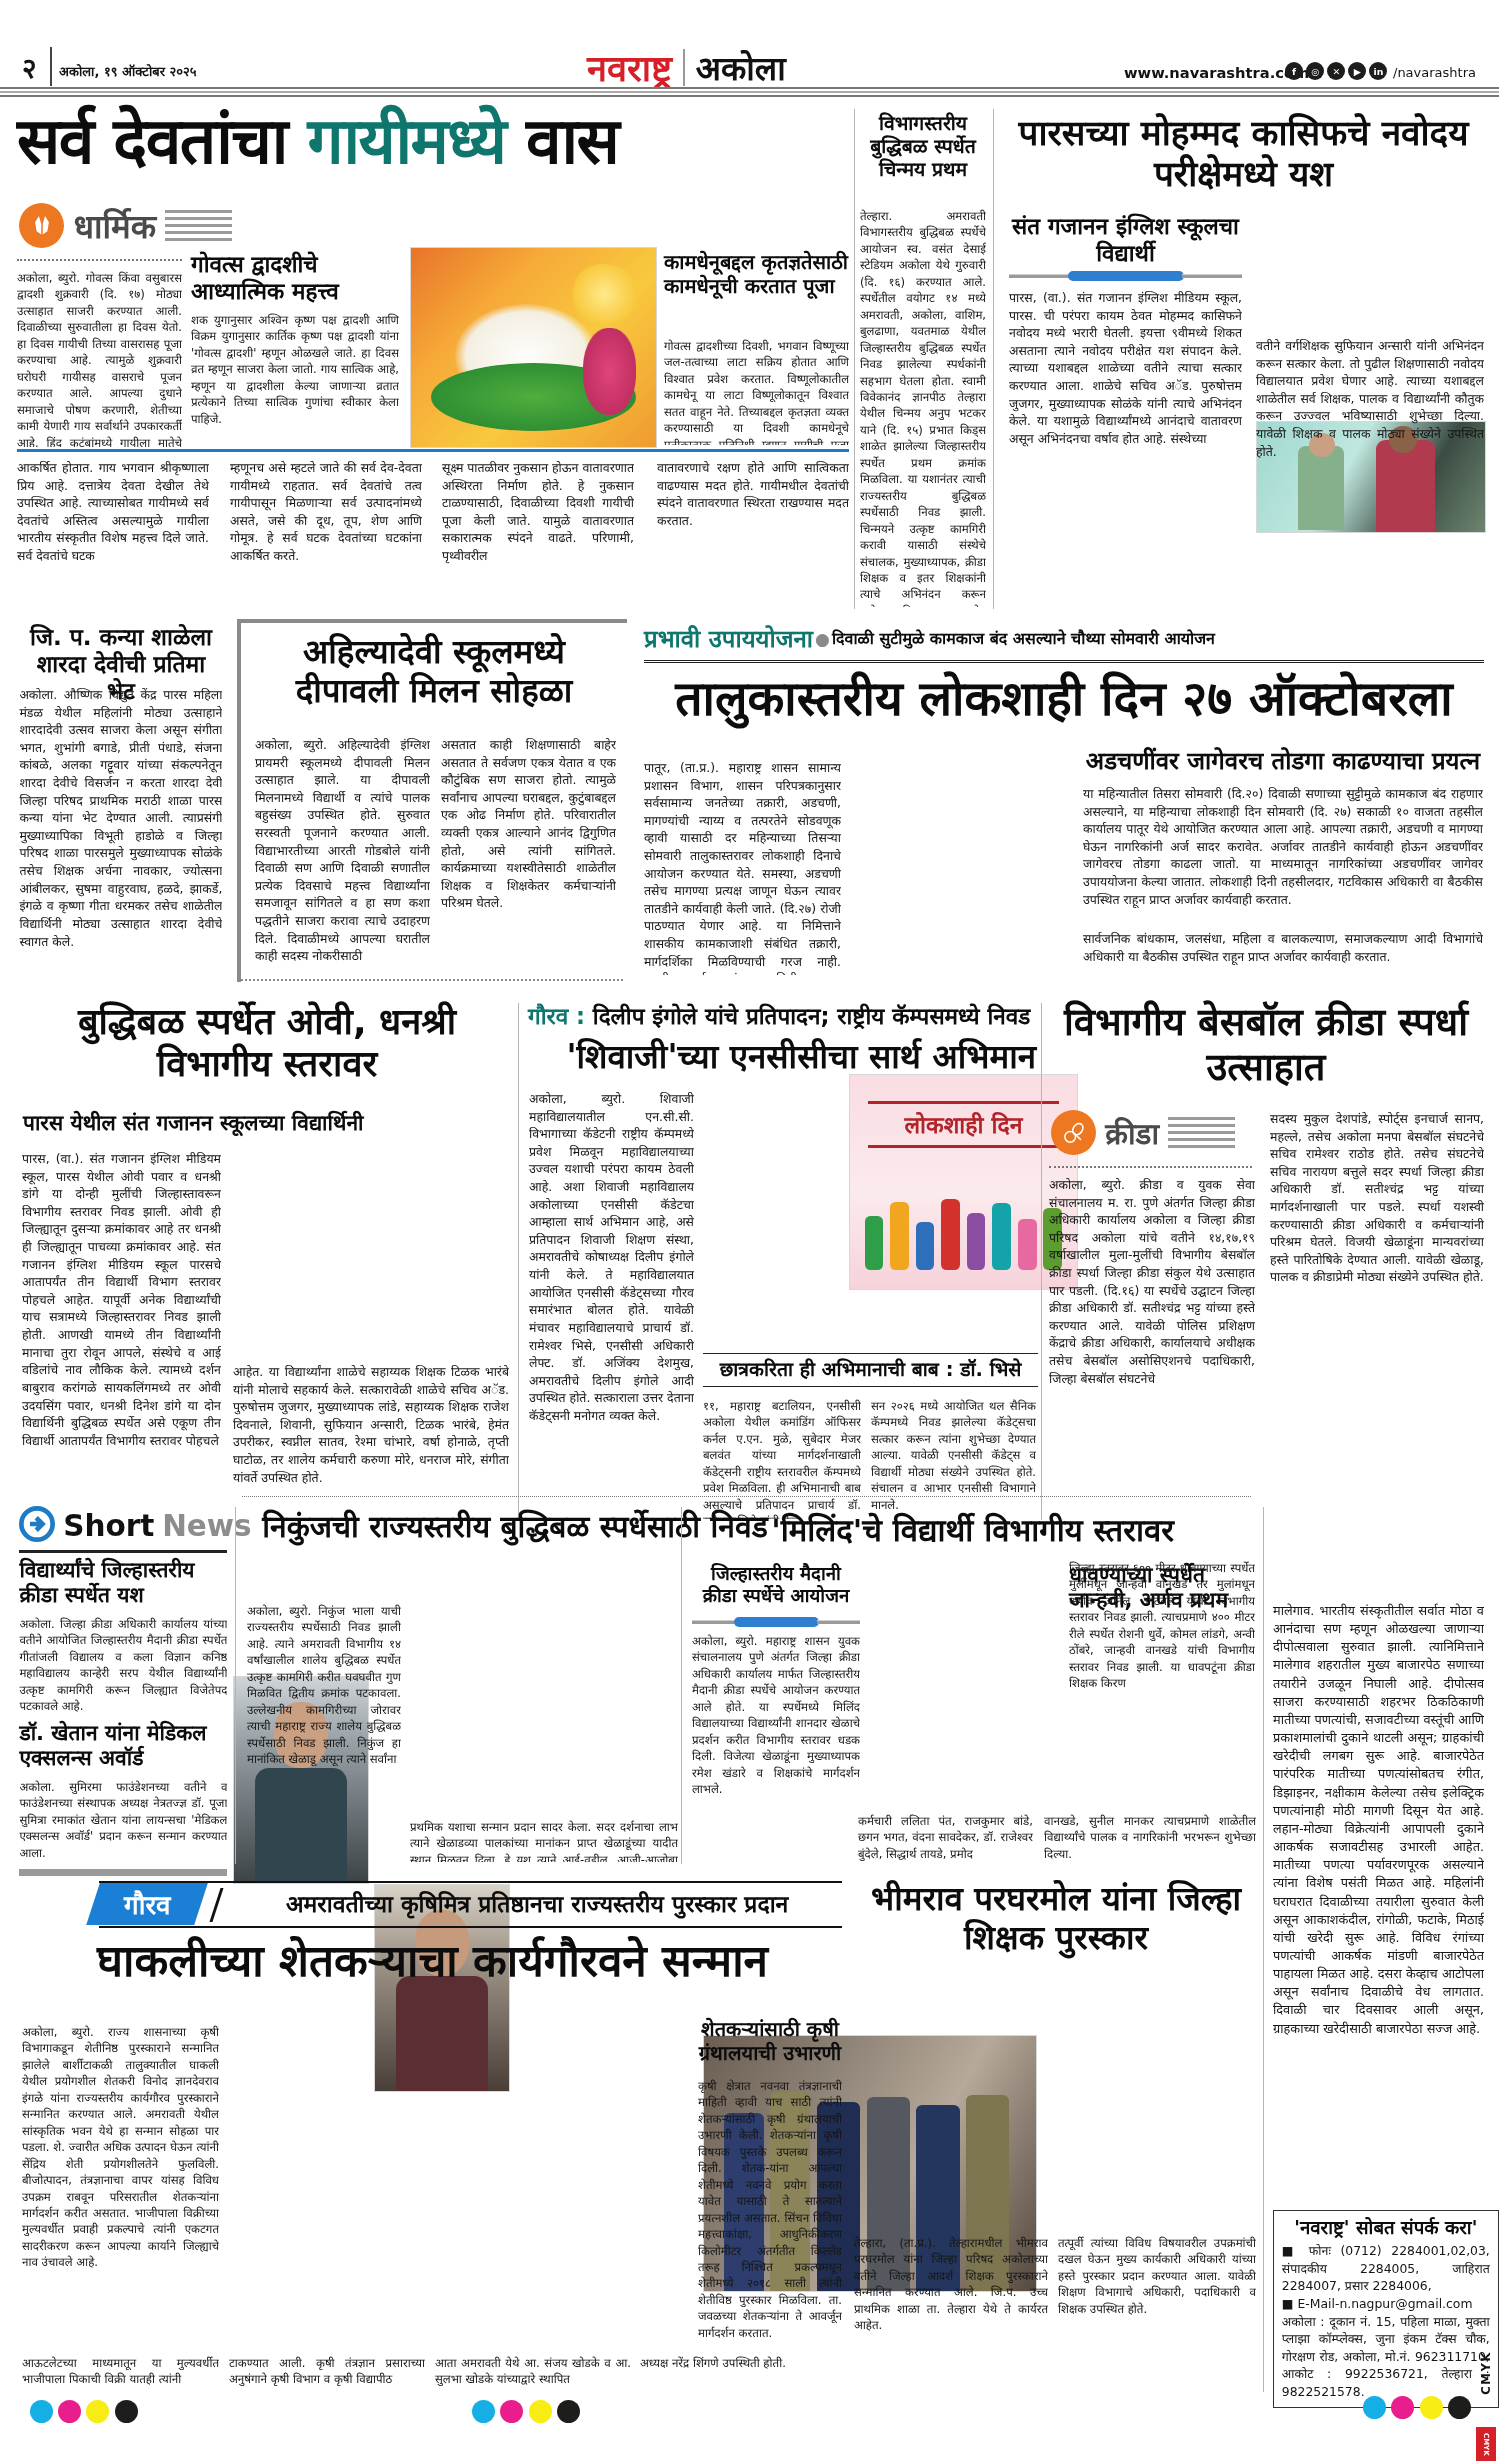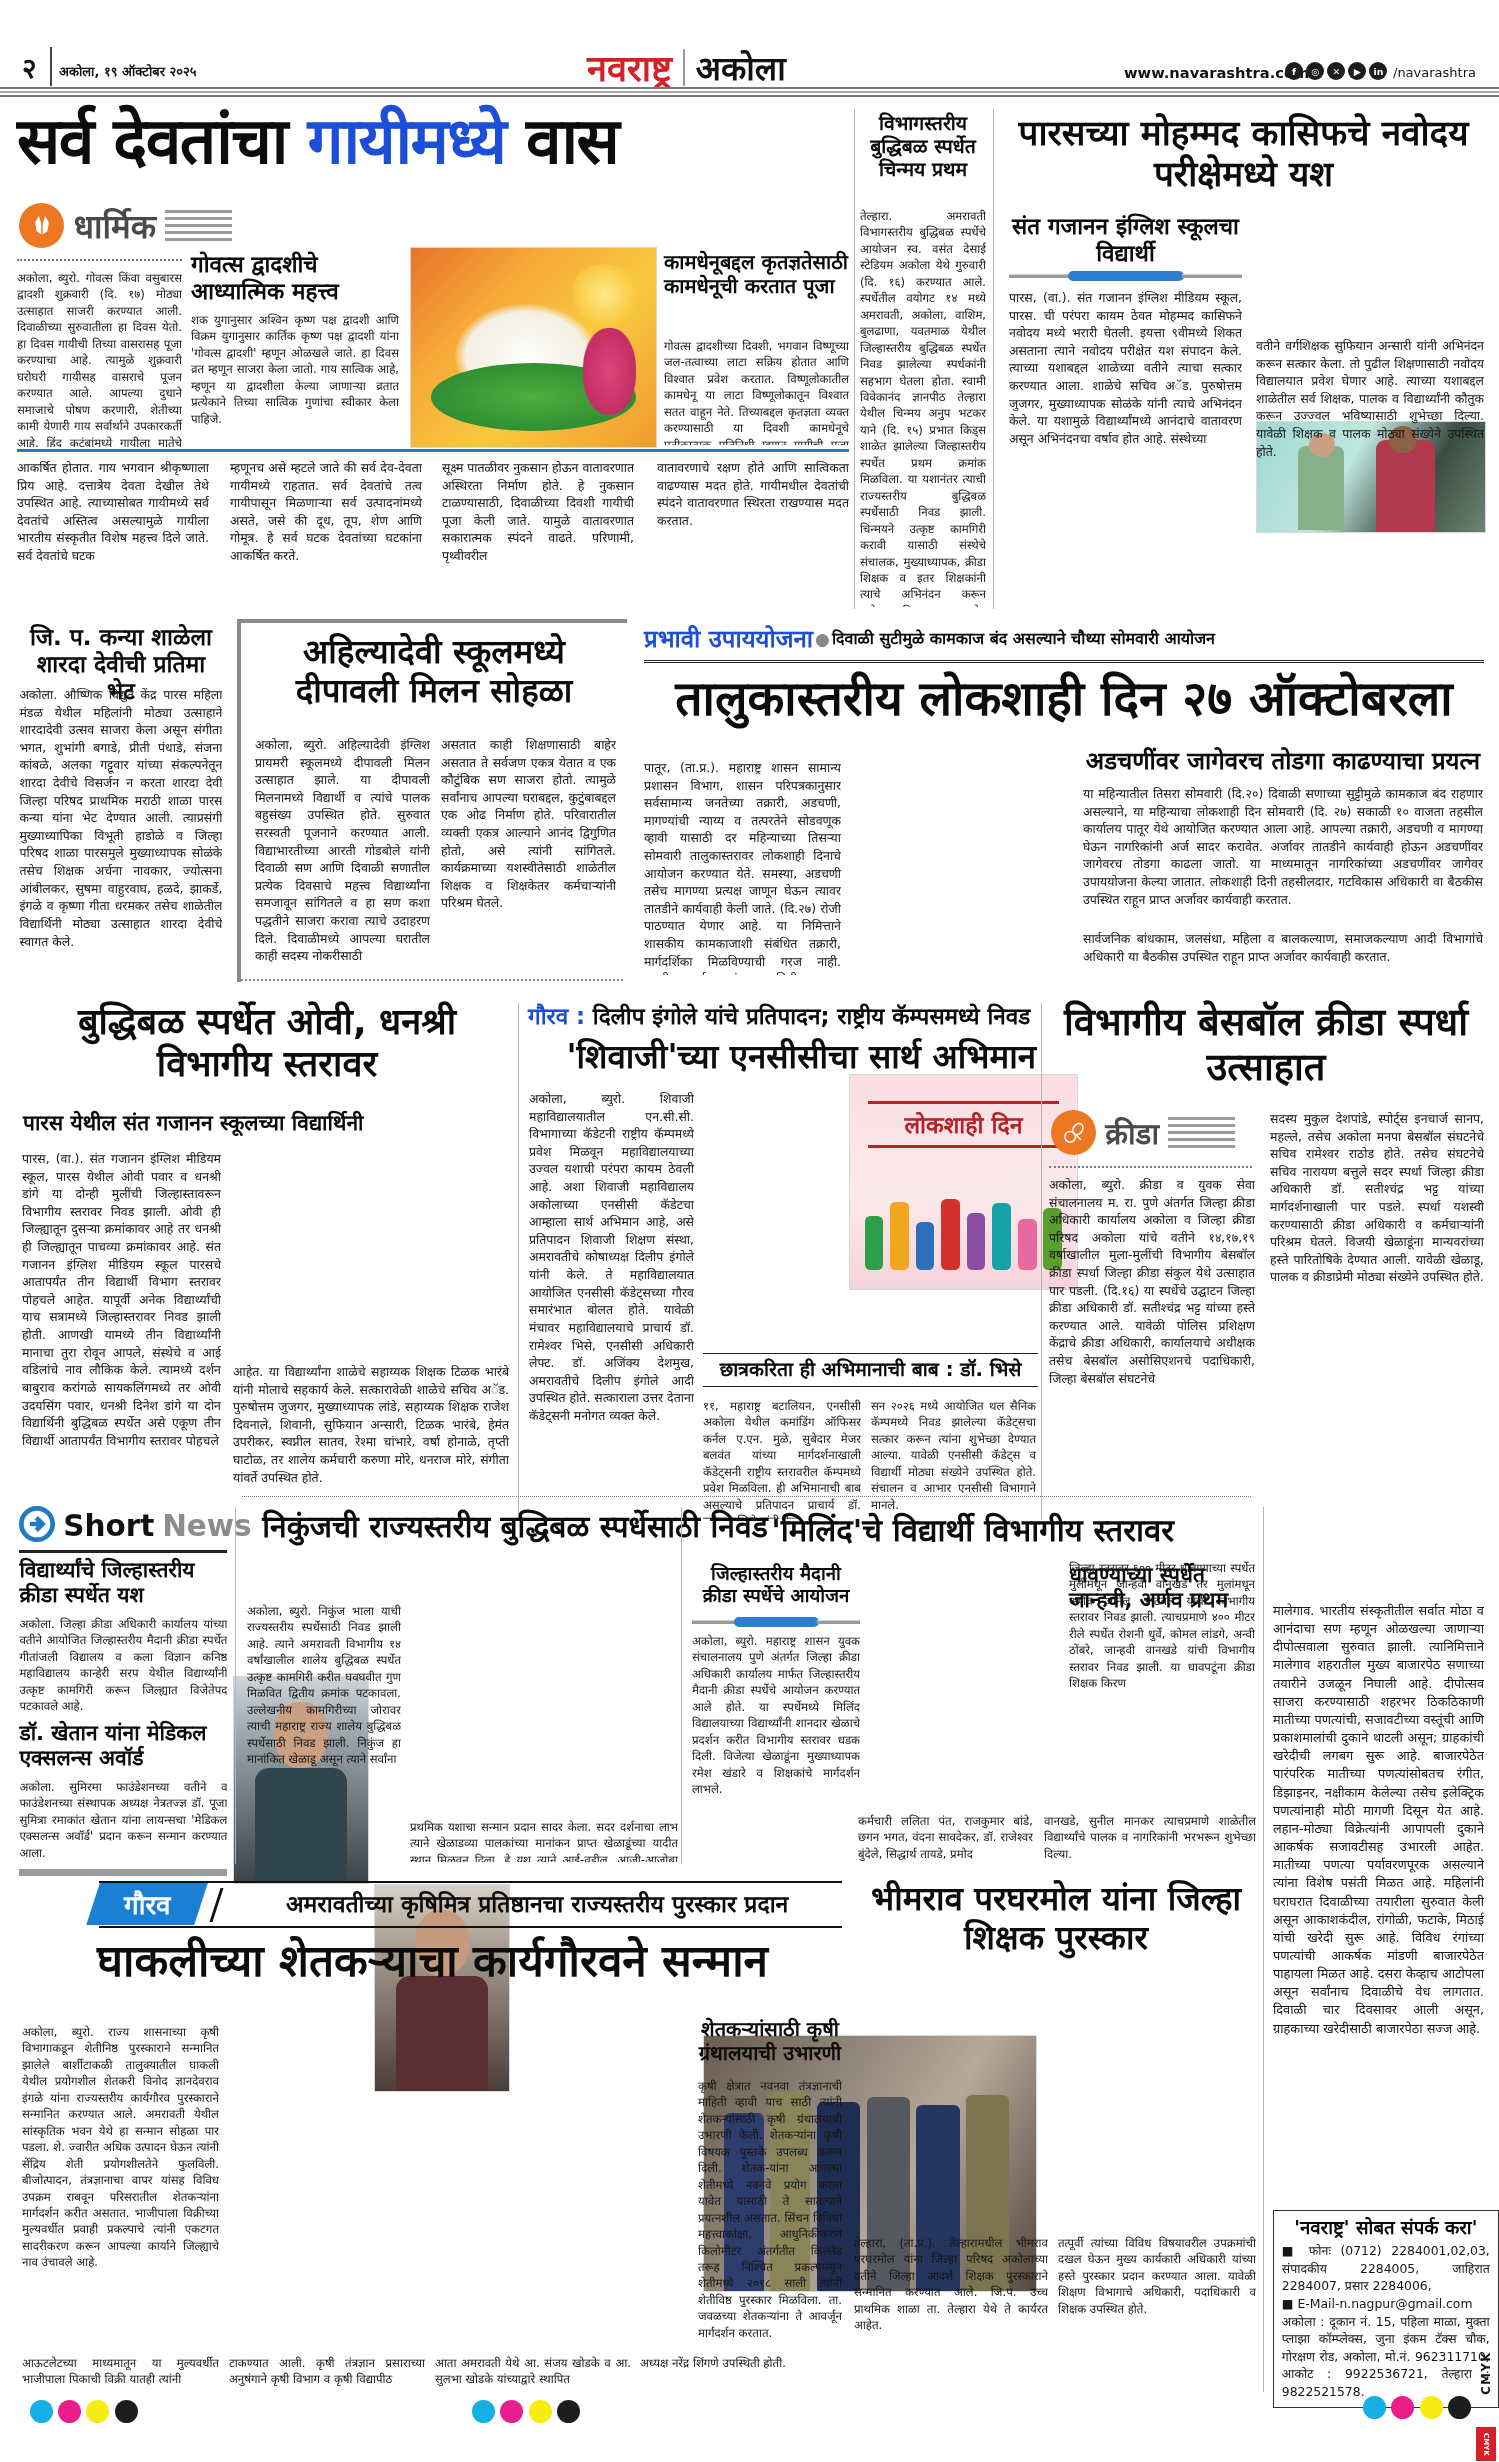--- a/index.html
+++ b/index.html
@@ -4,21 +4,21 @@
 <style>
   html,body{margin:0;padding:0;background:#ffffff;}
   #page{position:relative;width:1499px;height:2462px;background:#fff;overflow:hidden;
         font-family:"DejaVu Sans","Liberation Sans",sans-serif;color:#141414;}
   .abs{position:absolute;}
   .body{font-size:12.4px;line-height:1.42;text-align:justify;overflow:hidden;color:#161616;}
   .body.small{font-size:11.6px;}
   .hl{font-weight:bold;color:#0c0c0c;line-height:1.18;}
   .center{text-align:center;}
   .nowrap{white-space:nowrap;}
-  .red{color:#1d4ed8;}
+  .red{color:#0f766e;}
   .vline{width:0.8px;background:#b5b5b5;}
   .dotline{border-bottom:2.3px dotted #777;}
   .pillline{height:6.2px;display:flex;align-items:center;}
   .pillline .rail{flex:1;height:2.3px;background:#9a9a9a;border-top:0.8px solid #cfcfcf;}
   .pillline .pill{width:116px;height:9.3px;border-radius:5.4px;background:#2e7fd0;margin:0 -1.6px;}
   .badge{display:flex;align-items:center;gap:9.3px;}
   .badge .disc{width:45px;height:45px;border-radius:50%;background:#ee7722;display:flex;align-items:center;justify-content:center;}
   .badge .t{font-size:33px;font-weight:bold;color:#4a4a4a;}
   .badge .burger{width:67px;height:31px;background:repeating-linear-gradient(#9a9a9a 0 3.1px,transparent 3.1px 7px);}
   .photo{background-size:cover;position:relative;overflow:hidden;border:0.8px solid #d8d8d8;}

